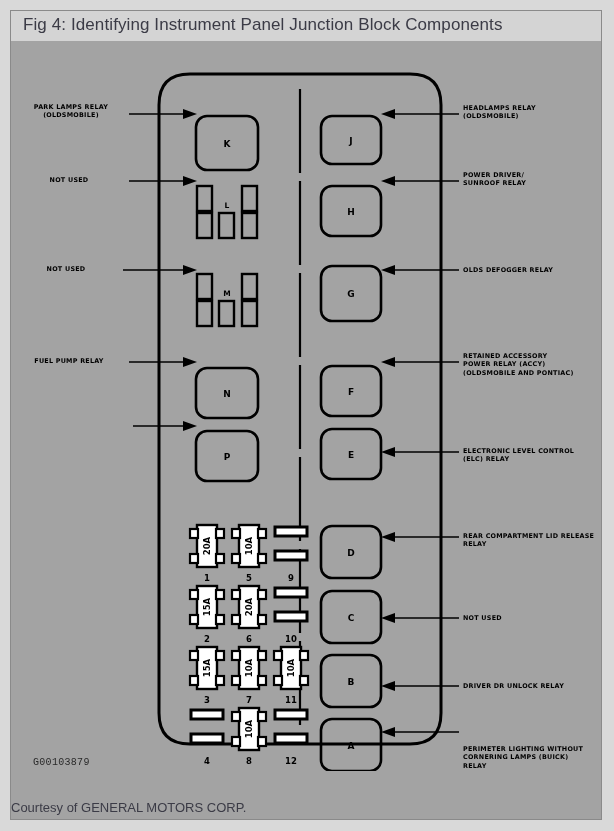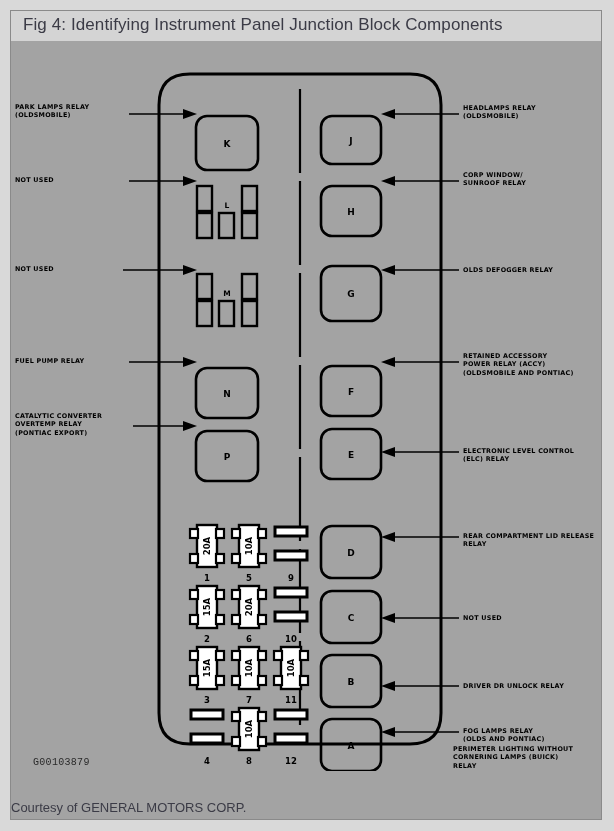--- a/index.html
+++ b/index.html
@@ -36,21 +36,21 @@
     font-size:13px;color:#3b3b46;
   }
   #art{position:absolute;left:0;top:30px;width:592px;height:730px;}
   .lbl{
     position:absolute;
     font-family:"DejaVu Sans",sans-serif;
     font-size:6.4px;font-weight:bold;color:#000;
     line-height:8.4px;letter-spacing:.25px;
     white-space:pre-line;
   }
-  .lbl.r{text-align:left;}
+  .lbl.r{text-align:center;}
   .lbl.l{text-align:left;}
 </style>
 </head>
 <body>
 
 <div id="page">
 
   <div id="titlebar">
     <div class="ttl">Fig 4: Identifying Instrument Panel Junction Block Components</div>
   </div>
@@ -262,41 +262,36 @@
         <polygon points="370,691 384,686 384,696"></polygon>
       </g>
     </svg>
 
     
     <div class="lbl r" style="left:4px;top:62px;width:112px;">PARK LAMPS RELAY
 (OLDSMOBILE)</div>
     <div class="lbl r" style="left:4px;top:135px;width:108px;">NOT USED</div>
     <div class="lbl r" style="left:4px;top:224px;width:102px;">NOT USED</div>
     <div class="lbl r" style="left:4px;top:316px;width:108px;">FUEL PUMP RELAY</div>
-    <div class="lbl r" style="left:4px;top:371px;width:112px;">CATALYTIC CONVERTER
-OVERTEMP RELAY
-(PONTIAC EXPORT)</div>
 
     
     <div class="lbl l" style="left:452px;top:63px;width:140px;">HEADLAMPS RELAY
 (OLDSMOBILE)</div>
-    <div class="lbl l" style="left:452px;top:130px;width:140px;">CORP WINDOW/
+    <div class="lbl l" style="left:452px;top:130px;width:140px;">POWER DRIVER/
 SUNROOF RELAY</div>
     <div class="lbl l" style="left:452px;top:225px;width:140px;">OLDS DEFOGGER RELAY</div>
     <div class="lbl l" style="left:452px;top:311px;width:146px;">RETAINED ACCESSORY
 POWER RELAY (ACCY)
 (OLDSMOBILE AND PONTIAC)</div>
     <div class="lbl l" style="left:452px;top:406px;width:146px;">ELECTRONIC LEVEL CONTROL
 (ELC) RELAY</div>
     <div class="lbl l" style="left:452px;top:491px;width:146px;">REAR COMPARTMENT LID RELEASE
 RELAY</div>
     <div class="lbl l" style="left:452px;top:573px;width:140px;">NOT USED</div>
     <div class="lbl l" style="left:452px;top:641px;width:140px;">DRIVER DR UNLOCK RELAY</div>
-    <div class="lbl l" style="left:452px;top:686px;width:146px;">FOG LAMPS RELAY
-(OLDS AND PONTIAC)</div>
-    <div class="lbl l" style="left:442px;top:704px;width:146px;">PERIMETER LIGHTING WITHOUT
+    <div class="lbl l" style="left:452px;top:704px;width:146px;">PERIMETER LIGHTING WITHOUT
 CORNERING LAMPS (BUICK)
 RELAY</div>
   </div>
 
   <div id="figid">G00103879</div>
   <div id="credit">Courtesy of GENERAL MOTORS CORP.</div>
 </div>
 
 </body></html>

